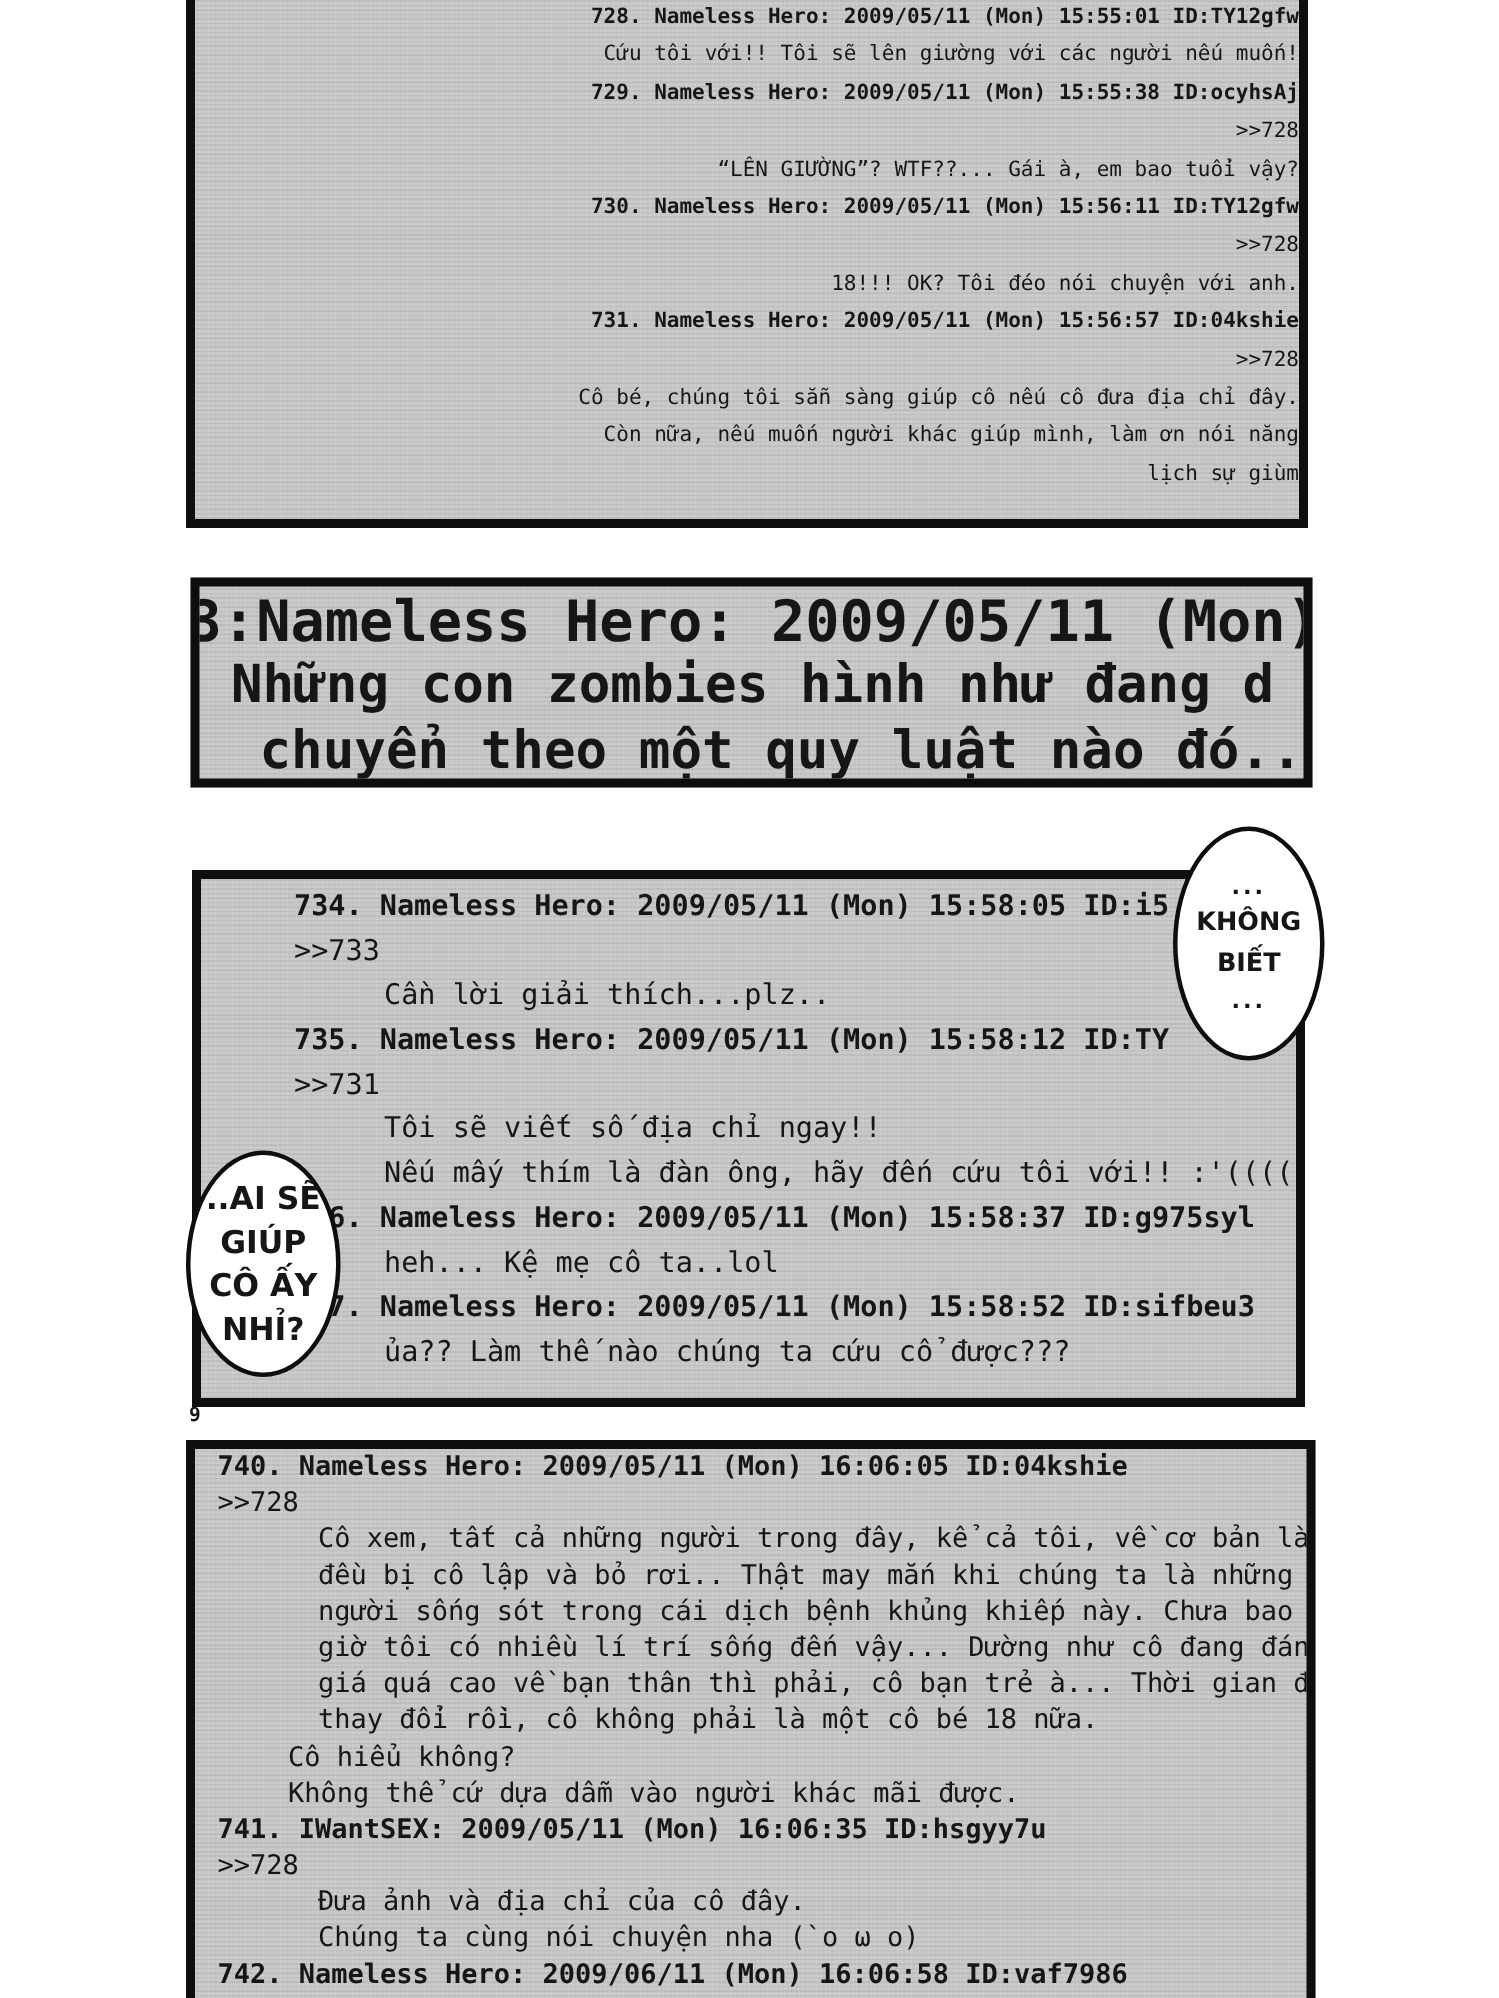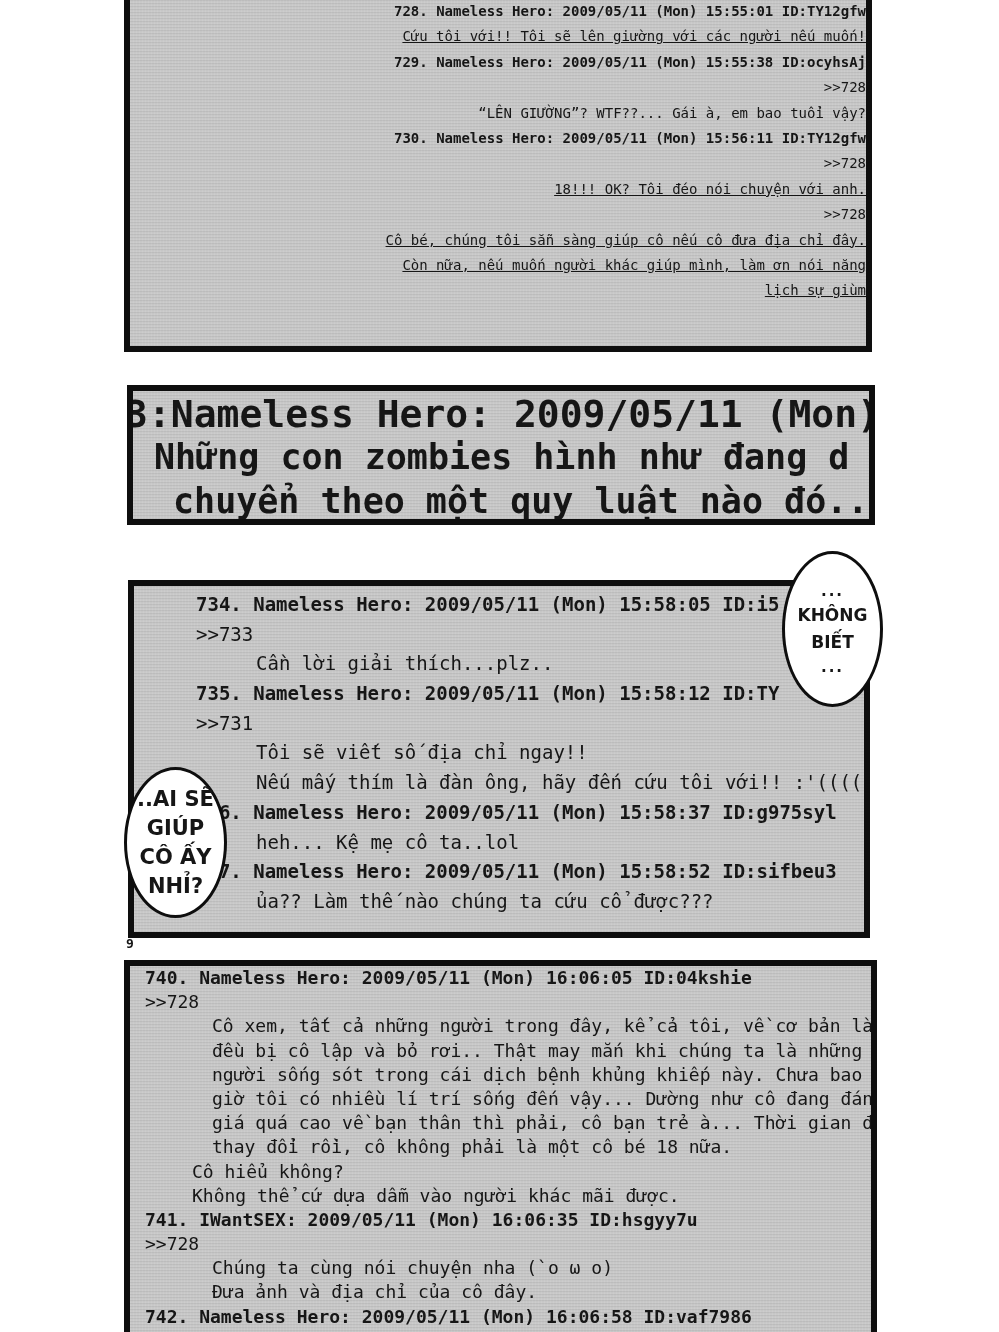--- a/index.html
+++ b/index.html
@@ -24,21 +24,21 @@
     z-index:1;
   }
   .line{white-space:pre;}
   .h{font-weight:bold;}
   .r{text-underline-offset:3px;}
 
   
   .p1{left:124px;top:-12px;width:748px;height:364px;padding-top:5px;}
   .p1 .line{height:25.4px;line-height:25.4px;font-size:14px;text-align:right;}
   .p1 .h,.p1 .r,.p1 .n{padding-left:5px;}
-  .p1 .b{padding-left:102px;text-decoration:underline;}
+  .p1 .b{padding-left:102px;}
 
   
   .p2{left:127px;top:385px;width:748px;height:140px;padding-top:3px;}
   .p2 .zl{white-space:pre;font-weight:bold;}
   .p2 .l1{font-size:38px;height:41px;line-height:41px;margin-left:-8px;}
   .p2 .l2{font-size:35px;height:44px;line-height:44px;padding-left:21px;}
   .p2 .l3{font-size:35px;height:44px;line-height:44px;padding-left:40px;}
 
   
   .p3{left:128px;top:580px;width:742px;height:358px;padding-top:4px;}
@@ -79,20 +79,21 @@
 
 <div class="panel p1">
     <div class="line h">728. Nameless Hero: 2009/05/11 (Mon) 15:55:01 ID:TY12gfw</div>
     <div class="line b">Cứu tôi với!! Tôi sẽ lên giường với các người nếu muốn!</div>
     <div class="line h">729. Nameless Hero: 2009/05/11 (Mon) 15:55:38 ID:ocyhsAj</div>
     <div class="line r">&gt;&gt;728</div>
     <div class="line n">“LÊN GIƯỜNG”? WTF??... Gái à, em bao tuổi vậy?</div>
     <div class="line h">730. Nameless Hero: 2009/05/11 (Mon) 15:56:11 ID:TY12gfw</div>
     <div class="line r">&gt;&gt;728</div>
     <div class="line b">18!!! OK? Tôi đéo nói chuyện với anh.</div>
+    <div class="line h">731. Nameless Hero: 2009/05/11 (Mon) 15:56:57 ID:04kshie</div>
     <div class="line r">&gt;&gt;728</div>
     <div class="line b">Cô bé, chúng tôi sẵn sàng giúp cô nếu cô đưa địa chỉ đây.</div>
     <div class="line b">Còn nữa, nếu muốn người khác giúp mình, làm ơn nói năng</div>
     <div class="line b">lịch sự giùm</div>
   </div>
 
 <div class="panel p2">
   <div class="zl l1">3:Nameless Hero: 2009/05/11 (Mon)</div>
   <div class="zl l2">Những con zombies hình như đang d</div>
   <div class="zl l3">chuyển theo một quy luật nào đó...</div>
@@ -120,23 +121,23 @@
     <div class="line b">Cô xem, tất cả những người trong đây, kể cả tôi, về cơ bản là</div>
     <div class="line b">đều bị cô lập và bỏ rơi.. Thật may mắn khi chúng ta là những</div>
     <div class="line b">người sống sót trong cái dịch bệnh khủng khiếp này. Chưa bao</div>
     <div class="line b">giờ tôi có nhiều lí trí sống đến vậy... Dường như cô đang đánh</div>
     <div class="line b">giá quá cao về bạn thân thì phải, cô bạn trẻ à... Thời gian đã</div>
     <div class="line b">thay đổi rồi, cô không phải là một cô bé 18 nữa.</div>
     <div class="line b2">Cô hiểu không?</div>
     <div class="line b2">Không thể cứ dựa dẫm vào người khác mãi được.</div>
     <div class="line h">741. IWantSEX: 2009/05/11 (Mon) 16:06:35 ID:hsgyy7u</div>
     <div class="line r">&gt;&gt;728</div>
+    <div class="line b">Đưa ảnh và địa chỉ của cô đây.</div>
     <div class="line b">Chúng ta cùng nói chuyện nha (`o ω o)</div>
-    <div class="line b">Đưa ảnh và địa chỉ của cô đây.</div>
-    <div class="line h">742. Nameless Hero: 2009/05/11 (Mon) 16:06:58 ID:vaf7986</div>
+    <div class="line h">742. Nameless Hero: 2009/06/11 (Mon) 16:06:58 ID:vaf7986</div>
   </div>
 
 <div class="bubble bubble-right">
   <div class="bline dots">...</div>
   <div class="bline">KHÔNG</div>
   <div class="bline">BIẾT</div>
   <div class="bline dots">...</div>
 </div>
 
 <div class="bubble bubble-left">

